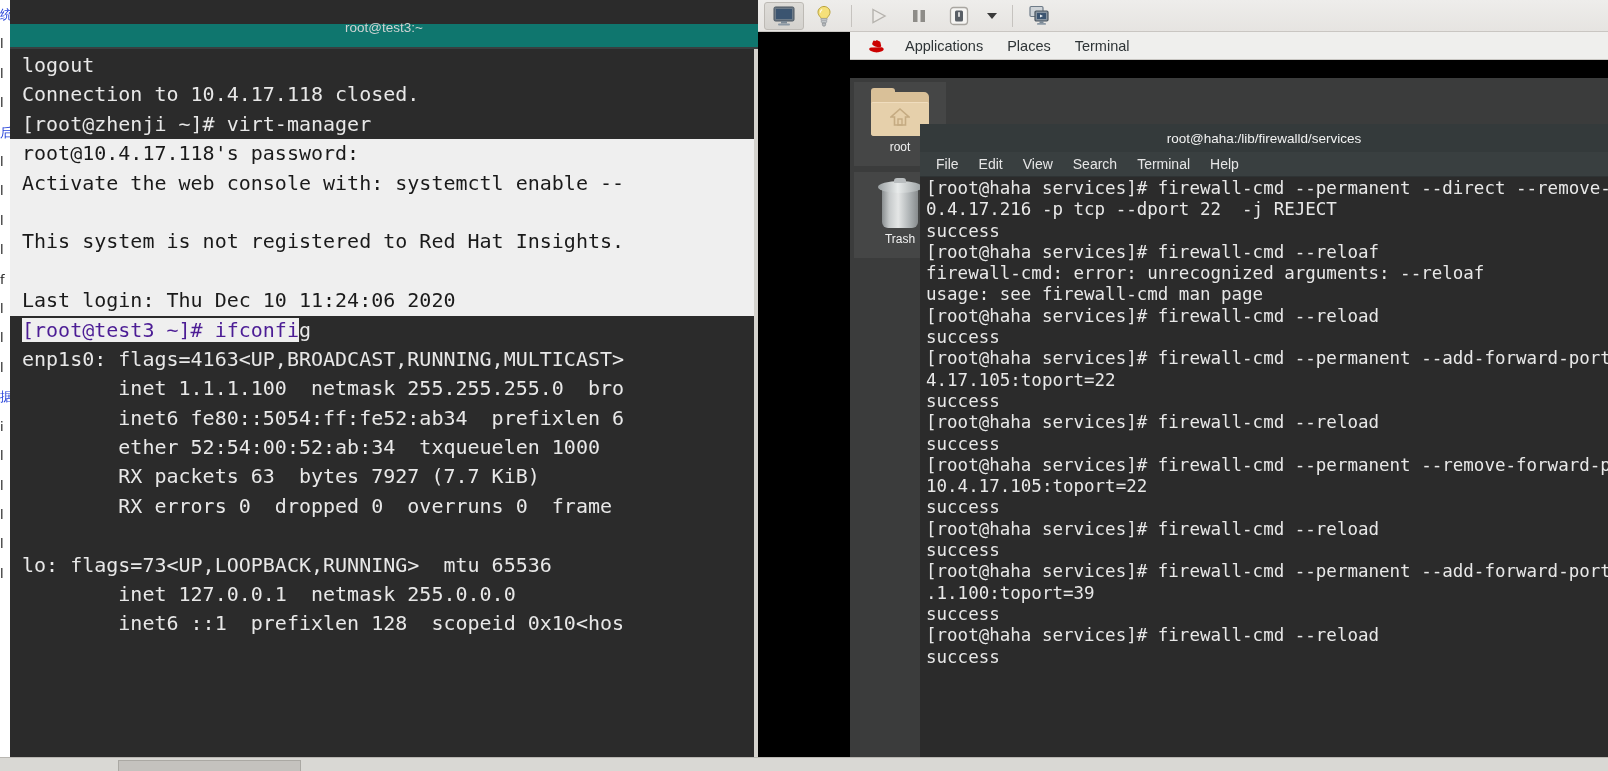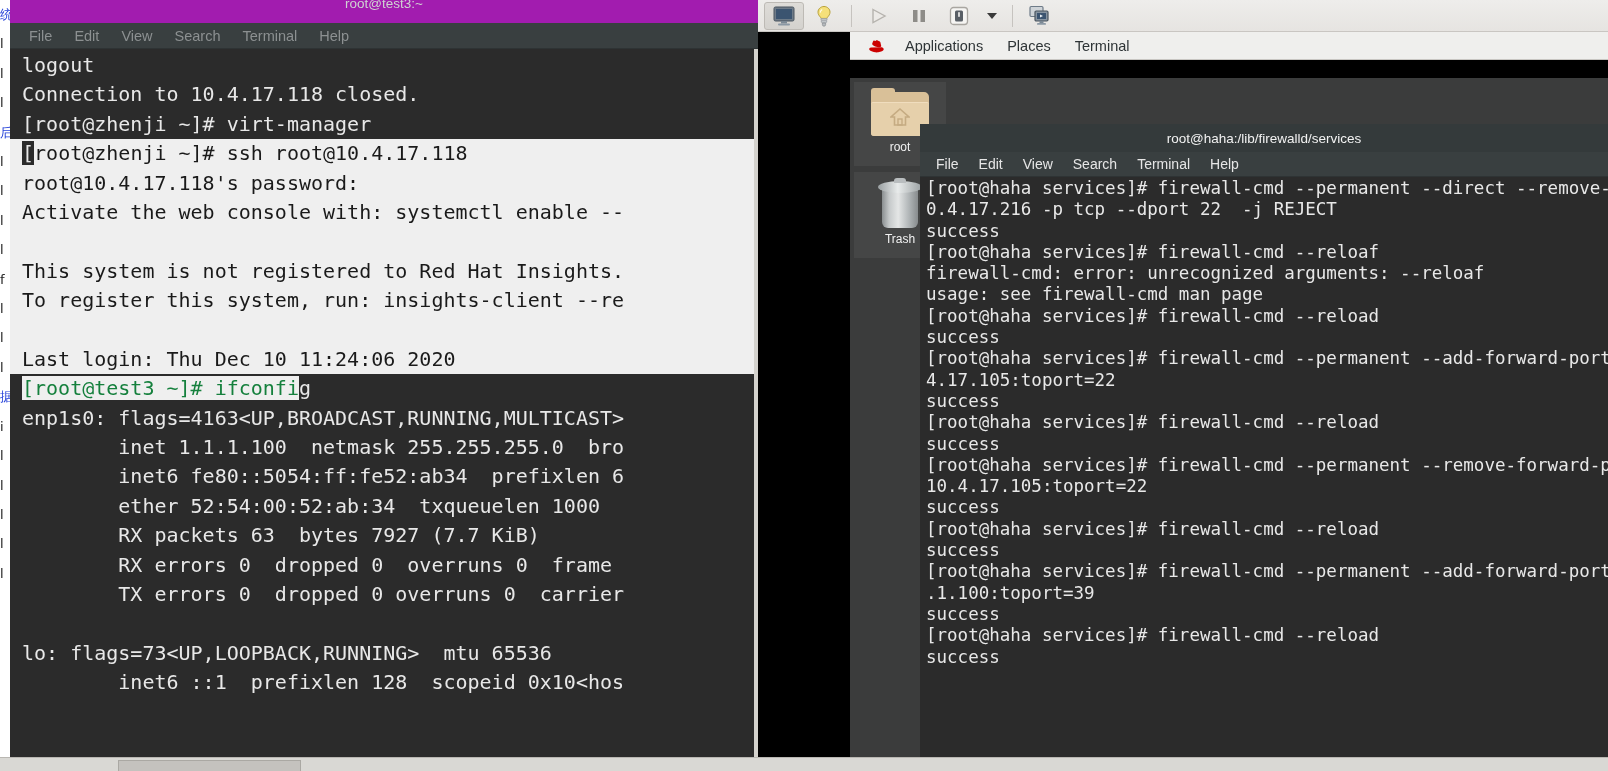--- a/index.html
+++ b/index.html
@@ -23,21 +23,21 @@
     white-space: nowrap; padding-left: 0px;
   }
   .bg-sliver .blue { color: #2440d8; }
 
   
   .term-left {
     position: absolute; left: 10px; top: 0; width: 748px; height: 771px;
     z-index: 2; overflow: hidden; background: #2b2b2b;
   }
   .term-left .titlebar {
-    height: 23px; background: #a21caf; position: relative;
+    height: 23px; background: #0f766e; position: relative; margin-top: 24px;
   }
   .term-left .titlebar .t {
     position: absolute; left: 0; right: 0; top: -4px; text-align: center;
     color: #cfd2d2; font-size: 13.5px; font-family: "Liberation Sans", sans-serif;
   }
   .term-left .menubar {
     height: 26px; background: #393f40; display: flex; align-items: center;
     padding-left: 8px; border-bottom: 1px solid #2e3334;
   }
   .term-left .menubar .mi {
@@ -48,21 +48,21 @@
     position: absolute; top: 49px; left: 0; right: 0; bottom: 0;
     background: #2b2b2b; padding: 2px 0 0 0; overflow: hidden;
   }
   .term-left .row {
     font-family: "DejaVu Sans Mono", monospace;
     font-size: 20px; line-height: 29.4px;
     color: #e8e8e8; white-space: pre; padding-left: 12px;
     height: 29.4px;
   }
   .term-left .row.sel { background: #efefef; color: #1a1a1a; }
-  .term-left .row .selspan { background: #efefef; color: #15803d; }
+  .term-left .row .selspan { background: #efefef; color: #4c1d95; }
 
   
   .vm-window {
     position: absolute; left: 758px; top: 0; width: 850px; height: 771px;
     z-index: 3; background: #000;
   }
   .vm-toolbar {
     position: absolute; left: 0; top: 0; width: 850px; height: 32px;
     background: linear-gradient(#eeedeb, #e6e4e1);
     border-bottom: 1px solid #c9c6c2;
@@ -240,38 +240,36 @@
       <div class="mi">Edit</div>
       <div class="mi">View</div>
       <div class="mi">Search</div>
       <div class="mi">Terminal</div>
       <div class="mi">Help</div>
     </div>
     <div class="body" id="left-body">
         <div class="row">logout</div>
         <div class="row">Connection to 10.4.17.118 closed.</div>
         <div class="row">[root@zhenji ~]# virt-manager</div>
-        <div class="row sel"><span style="background: rgb(43, 43, 43); color: rgb(232, 232, 232);">[</span><span>root@zhenji ~]# ssh root@10.4.17.118</span></div>
         <div class="row sel">root@10.4.17.118's password:</div>
         <div class="row sel">Activate the web console with: systemctl enable --</div>
         <div class="row sel"></div>
         <div class="row sel">This system is not registered to Red Hat Insights.</div>
-        <div class="row sel">To register this system, run: insights-client --re</div>
         <div class="row sel"></div>
         <div class="row sel">Last login: Thu Dec 10 11:24:06 2020</div>
         <div class="row"><span class="selspan">[root@test3 ~]# ifconfi</span><span>g</span></div>
         <div class="row">enp1s0: flags=4163&lt;UP,BROADCAST,RUNNING,MULTICAST&gt;</div>
         <div class="row">        inet 1.1.1.100  netmask 255.255.255.0  bro</div>
         <div class="row">        inet6 fe80::5054:ff:fe52:ab34  prefixlen 6</div>
         <div class="row">        ether 52:54:00:52:ab:34  txqueuelen 1000</div>
         <div class="row">        RX packets 63  bytes 7927 (7.7 KiB)</div>
         <div class="row">        RX errors 0  dropped 0  overruns 0  frame</div>
-        <div class="row">        TX errors 0  dropped 0 overruns 0  carrier</div>
         <div class="row"></div>
         <div class="row">lo: flags=73&lt;UP,LOOPBACK,RUNNING&gt;  mtu 65536</div>
+        <div class="row">        inet 127.0.0.1  netmask 255.0.0.0</div>
         <div class="row">        inet6 ::1  prefixlen 128  scopeid 0x10&lt;hos</div>
       </div>
     <div class="lscroll"></div>
   </div>
 
   <div class="vm-window">
 
     <div class="vm-toolbar">
       <div style="width:6px"></div>
       <div class="tb-btn active">

